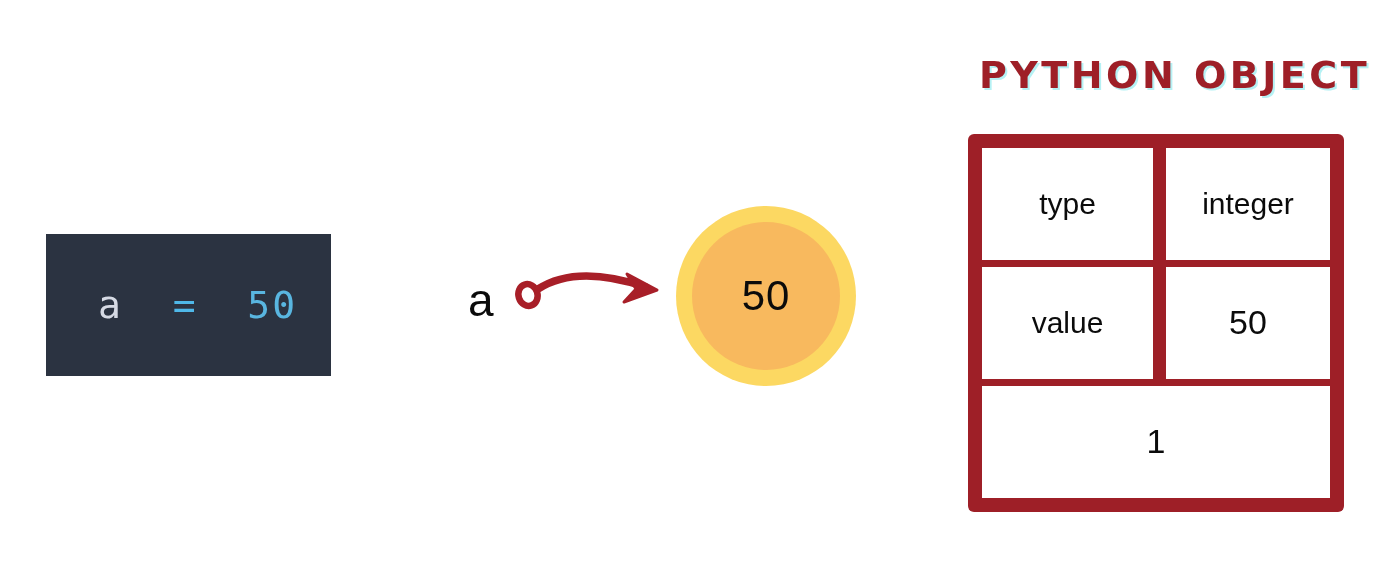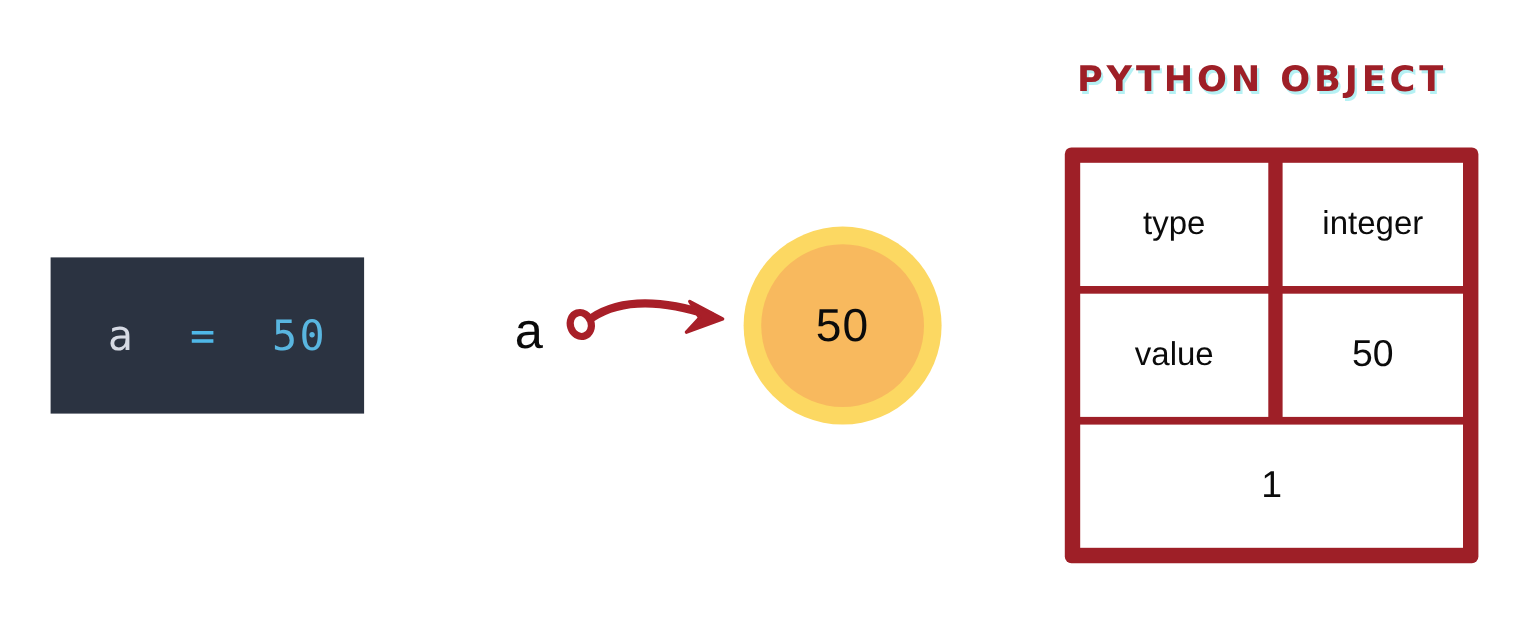--- a/index.html
+++ b/index.html
@@ -96,21 +96,21 @@
     letter-spacing: 1px;
   }
 
   
   .panel-title {
     position: absolute;
     left: 979px;
     top: 56px;
     font-family: "DejaVu Sans", sans-serif;
     font-weight: bold;
-    font-size: 32px;
+    font-size: 38px;
     letter-spacing: 3.5px;
     color: #9e1f27;
     line-height: 1;
     text-shadow: 2px 2px 0 rgba(120, 230, 235, 0.55);
     white-space: nowrap;
   }
 
   
   .obj-table {
     position: absolute;

